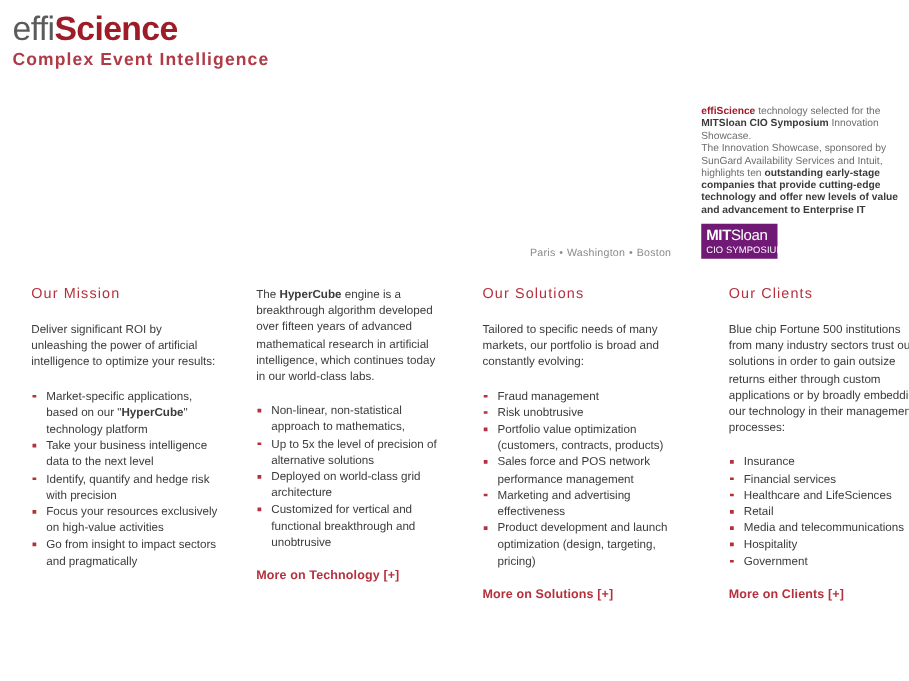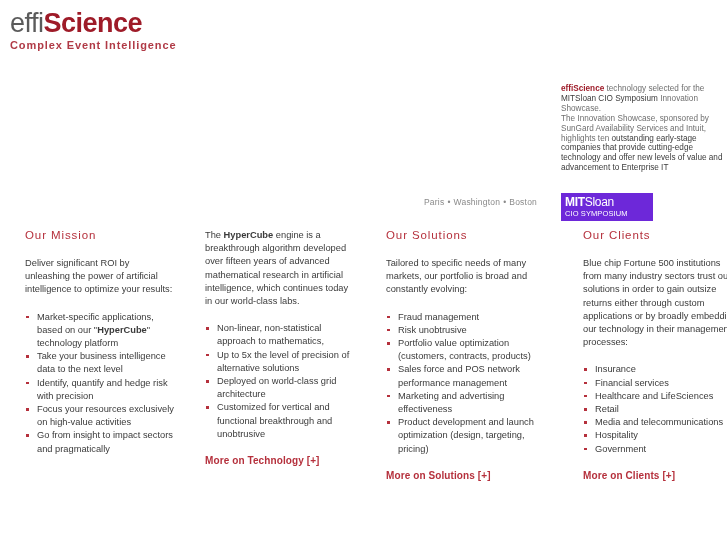--- a/index.html
+++ b/index.html
@@ -31,21 +31,21 @@
   }
   #logo-wordmark .part-a {
     color: #5b5b5b;
     font-weight: normal;
   }
   #logo-wordmark .part-b {
     color: #9e1b28;
     font-weight: bold;
   }
   #logo-tagline {
-    font-size: 11px;
+    font-size: 14px;
     font-weight: bold;
     letter-spacing: 0.9px;
     color: #b03a46;
     margin-top: 1px;
     white-space: nowrap;
   }
 
   
   #news-box {
     position: absolute;
@@ -55,37 +55,37 @@
     font-size: 8.2px;
     line-height: 9.9px;
     color: #6e6e6e;
   }
   #news-box .hl-red {
     color: #9e1b28;
     font-weight: bold;
   }
   #news-box .hl-dark {
     color: #3b3b3b;
-    font-weight: normal;
+    font-weight: bold;
   }
   #news-box .news-para {
     margin: 0;
   }
   #news-box .news-para + .news-para {
     margin-top: 0px;
   }
 
   
   #mitsloan-logo {
     position: absolute;
     left: 561px;
-    top: 193px;
-    width: 92px;
+    top: 179px;
+    width: 61px;
     height: 28px;
-    background: #6d28d9;
+    background: #701a75;
     color: #ffffff;
     box-sizing: border-box;
     padding: 3px 0 0 4px;
   }
   #mitsloan-logo .ms-line1 {
     font-size: 12px;
     line-height: 13px;
     letter-spacing: -0.3px;
     white-space: nowrap;
   }

